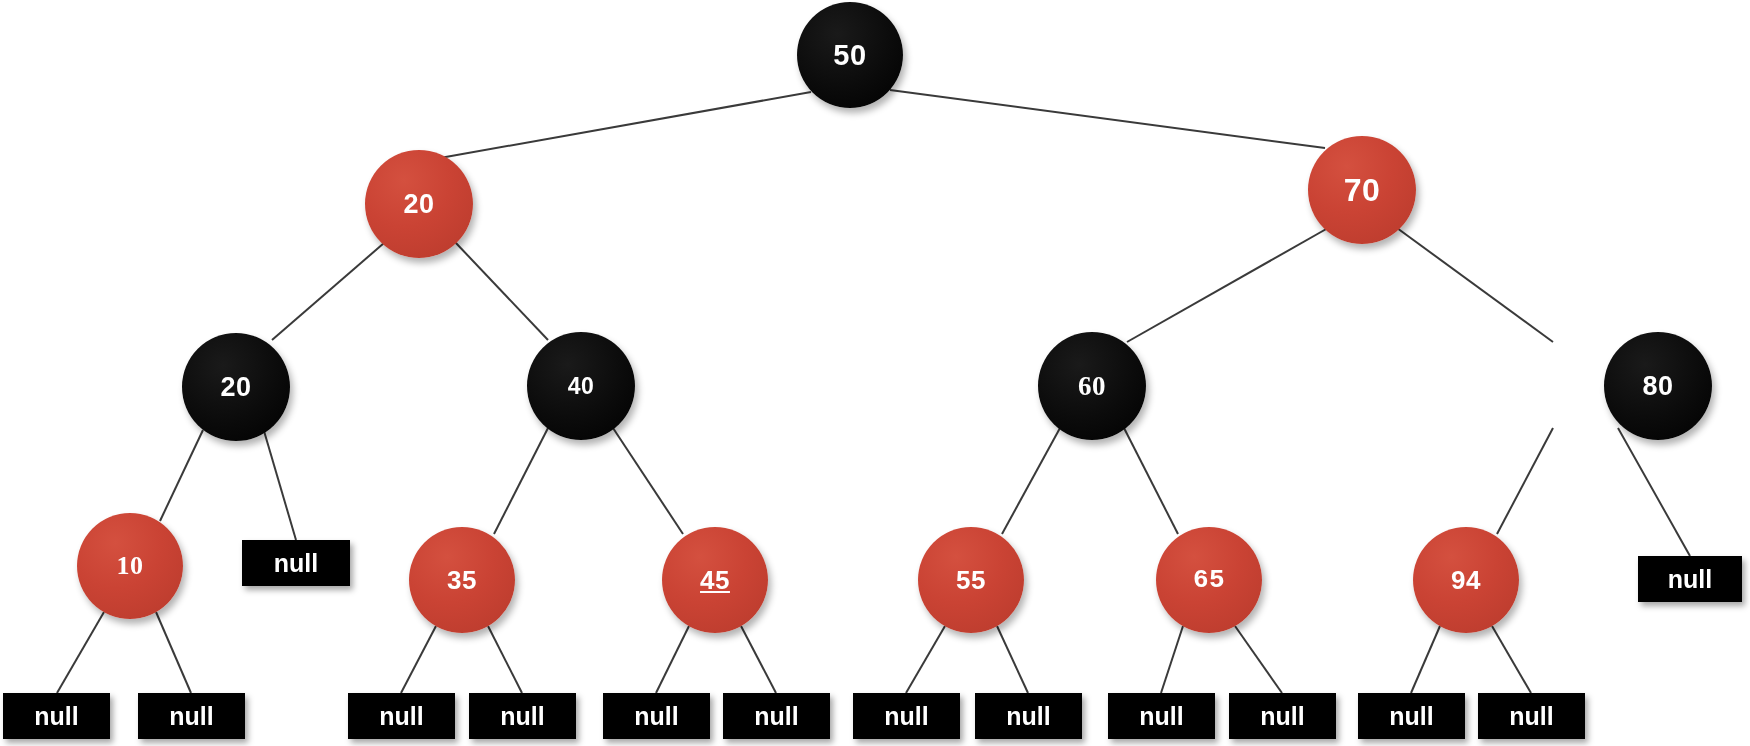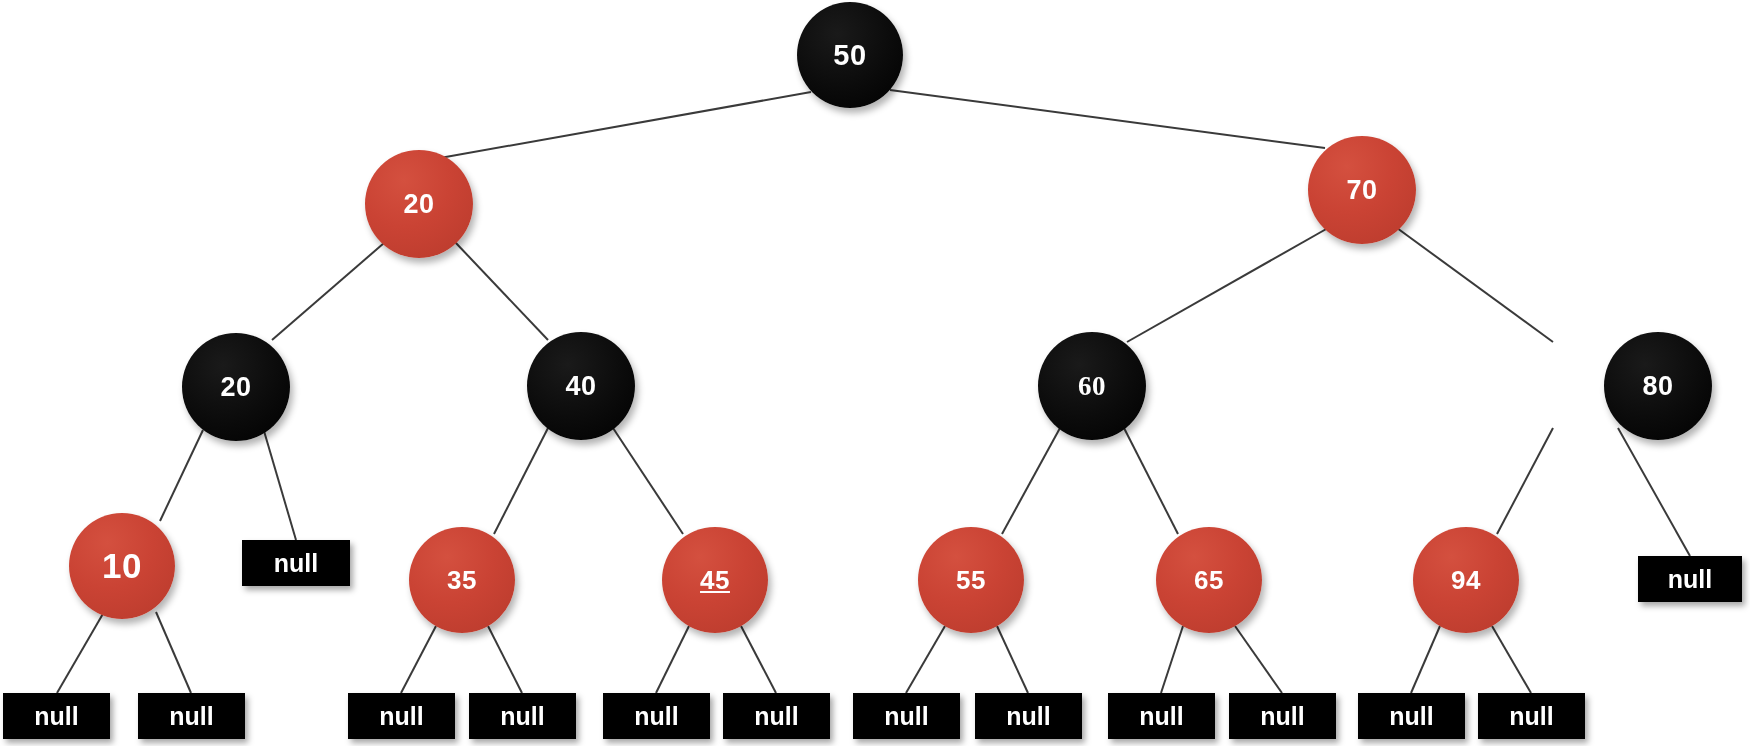--- a/index.html
+++ b/index.html
@@ -94,30 +94,30 @@
       <line x1="997" y1="626" x2="1028" y2="693" stroke="#3a3a3a" stroke-width="2"></line>
       <line x1="1183" y1="626" x2="1161" y2="693" stroke="#3a3a3a" stroke-width="2"></line>
       <line x1="1235" y1="626" x2="1282" y2="693" stroke="#3a3a3a" stroke-width="2"></line>
       <line x1="1440" y1="626" x2="1411" y2="693" stroke="#3a3a3a" stroke-width="2"></line>
       <line x1="1492" y1="626" x2="1531" y2="693" stroke="#3a3a3a" stroke-width="2"></line>
     </svg>
 
   <div id="node-layer">
       <div class="node black" style="left: 797px; top: 2px; width: 106px; height: 106px; font-size: 29px;">50</div>
       <div class="node red" style="left: 365px; top: 150px; width: 108px; height: 108px; font-size: 27px;">20</div>
-      <div class="node red" style="left: 1308px; top: 136px; width: 108px; height: 108px; font-size: 27px;">70</div>
+      <div class="node red" style="left: 1308px; top: 136px; width: 108px; height: 108px; font-size: 32px;">70</div>
       <div class="node black" style="left: 182px; top: 333px; width: 108px; height: 108px; font-size: 27px;">20</div>
-      <div class="node black" style="left: 527px; top: 332px; width: 108px; height: 108px; font-size: 27px;">40</div>
+      <div class="node black" style="left: 527px; top: 332px; width: 108px; height: 108px; font-size: 23px;">40</div>
       <div class="node black" style="left: 1038px; top: 332px; width: 108px; height: 108px; font-size: 27px; font-family: Liberation Serif, serif;">60</div>
       <div class="node black" style="left: 1604px; top: 332px; width: 108px; height: 108px; font-size: 27px;">80</div>
-      <div class="node red" style="left: 69px; top: 513px; width: 106px; height: 106px; font-size: 35px;">10</div>
+      <div class="node red" style="left: 77px; top: 513px; width: 106px; height: 106px; font-size: 26px; font-family: Liberation Serif, serif;">10</div>
       <div class="node red" style="left: 409px; top: 527px; width: 106px; height: 106px; font-size: 26px;">35</div>
       <div class="node red" style="left: 662px; top: 527px; width: 106px; height: 106px; font-size: 26px; text-decoration: underline;">45</div>
       <div class="node red" style="left: 918px; top: 527px; width: 106px; height: 106px; font-size: 26px;">55</div>
-      <div class="node red" style="left: 1156px; top: 527px; width: 106px; height: 106px; font-size: 26px;">65</div>
+      <div class="node red" style="left: 1156px; top: 527px; width: 106px; height: 106px; font-size: 26px; font-family: Liberation Mono, monospace;">65</div>
       <div class="node red" style="left: 1413px; top: 527px; width: 106px; height: 106px; font-size: 26px;">94</div>
     </div>
 
   <div id="nullbox-layer">
       <div class="nullbox" style="left: 242px; top: 540px; width: 108px; height: 46px; font-size: 25px; background: rgb(0, 0, 0);">null</div>
       <div class="nullbox" style="left: 1638px; top: 556px; width: 104px; height: 46px; font-size: 25px; background: rgb(0, 0, 0);">null</div>
       <div class="nullbox" style="left: 3px; top: 693px; width: 107px; height: 46px; font-size: 25px; background: rgb(0, 0, 0);">null</div>
       <div class="nullbox" style="left: 138px; top: 693px; width: 107px; height: 46px; font-size: 25px; background: rgb(0, 0, 0);">null</div>
       <div class="nullbox" style="left: 348px; top: 693px; width: 107px; height: 46px; font-size: 25px; background: rgb(0, 0, 0);">null</div>
       <div class="nullbox" style="left: 469px; top: 693px; width: 107px; height: 46px; font-size: 25px; background: rgb(0, 0, 0);">null</div>

